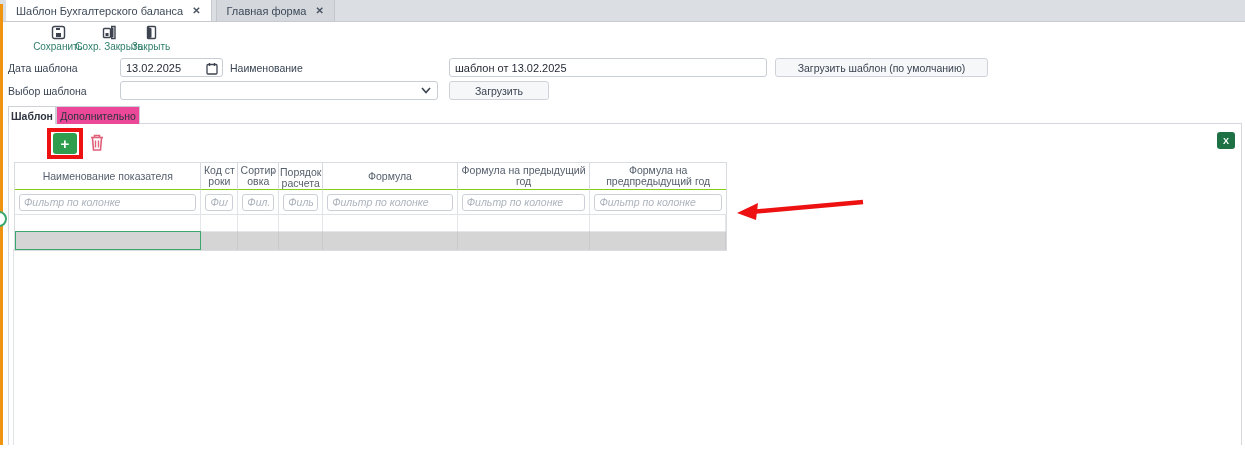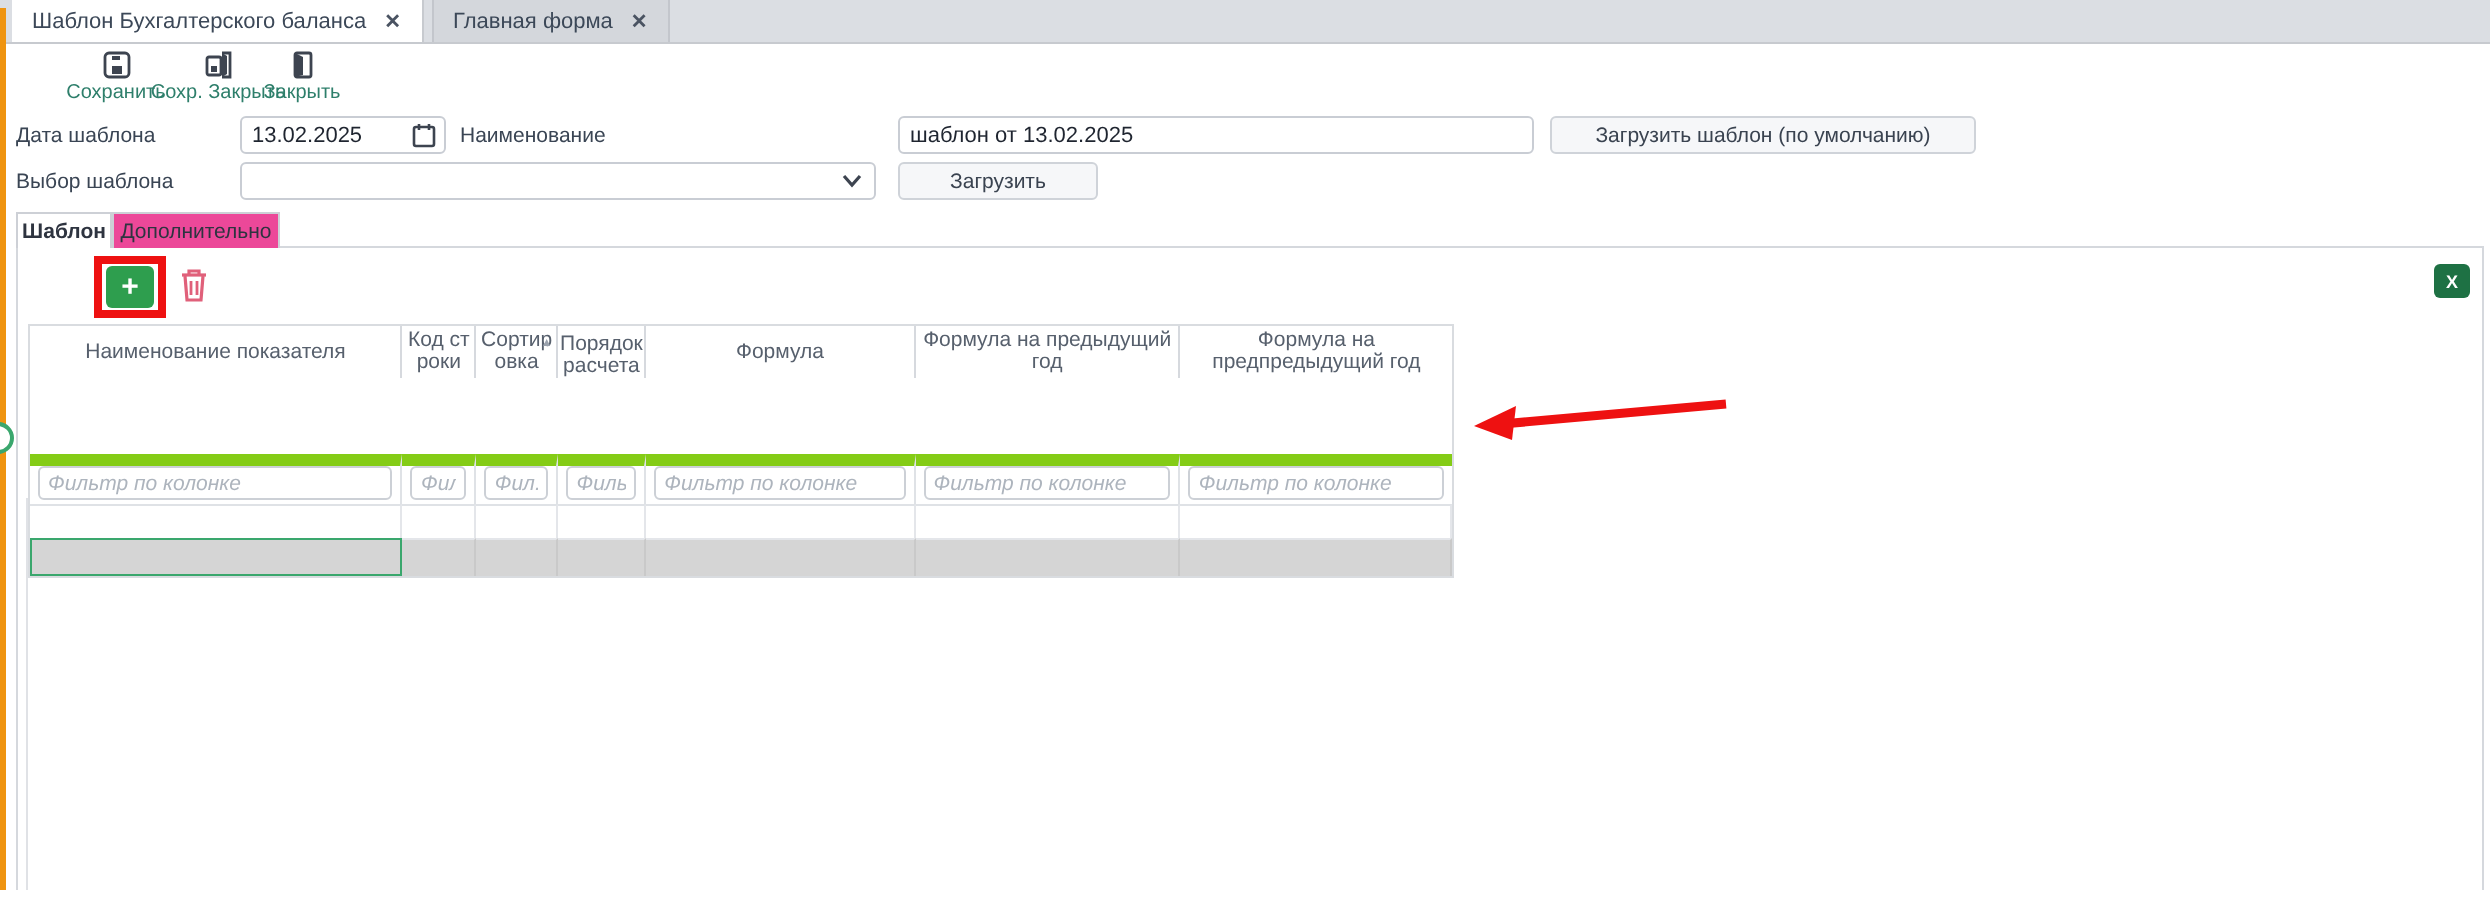--- a/index.html
+++ b/index.html
@@ -65,22 +65,22 @@
 
   
   .grid { position:absolute; left:14px; top:162px; width:713px; border:1px solid #d9dce0; }
   .grow { display:flex; }
   .hcell { height:26px; border-right:1px solid #d6d9de; display:flex; align-items:center;
     justify-content:center; text-align:center; font-size:10.5px; color:#57606d;
     line-height:11px; position:relative; padding:0 2px; overflow:hidden; }
   .hcell:last-child, .fcell:last-child, .bcell:last-child { border-right:none; }
   .hcell.wrap { word-break:break-all; }
   .sort-arrow { position:absolute; top:4px; right:2px; font-size:6px; color:#9aa2ad; }
-  .fcell { height:25px; border-right:1px solid #dfe2e6; border-top:6px solid #84cc16;
-    display:flex; align-items:flex-start; justify-content:center;margin-top:38px; }
+  .fcell { height:25px; border-right:1px solid #dfe2e6; border-top:1px solid #84cc16;
+    display:flex; align-items:center; justify-content:center; }
   .fcell input { width:calc(100% - 8px); height:17px; border:1px solid #ccd0d6; border-radius:3px;
     font-size:10.5px; font-style:italic; color:#3a4350; padding:0 4px;
     font-family:"Liberation Sans", sans-serif; }
   .fcell input::placeholder { color:#adb4bd; font-style:italic; }
   .brow1 .bcell { height:17px; border-right:1px solid #e4e6ea; border-top:1px solid #dfe2e6; background:#fff; }
   .brow2 .bcell { height:19px; border-right:1px solid #c9c9c9; border-top:1px solid #e4e6ea; background:#d5d5d5; }
   .brow2 .bcell.selcell { border:1px solid #3aa76d; }
   .grid-left-line { position:absolute; left:13px; top:249px; width:1px; height:196px; background:#e0e2e6; }
 
   

